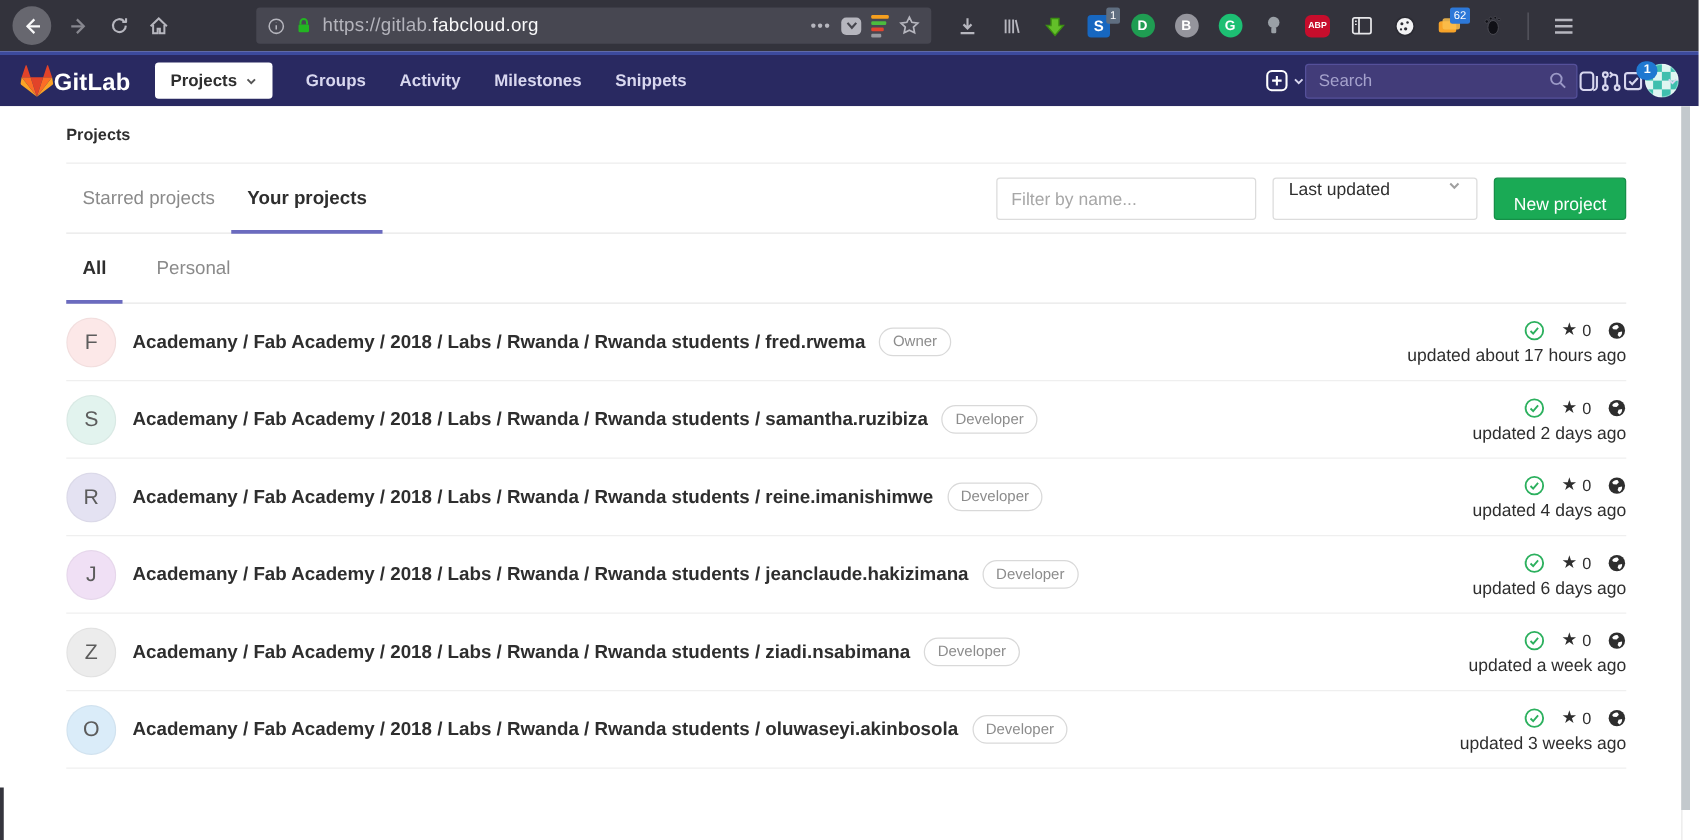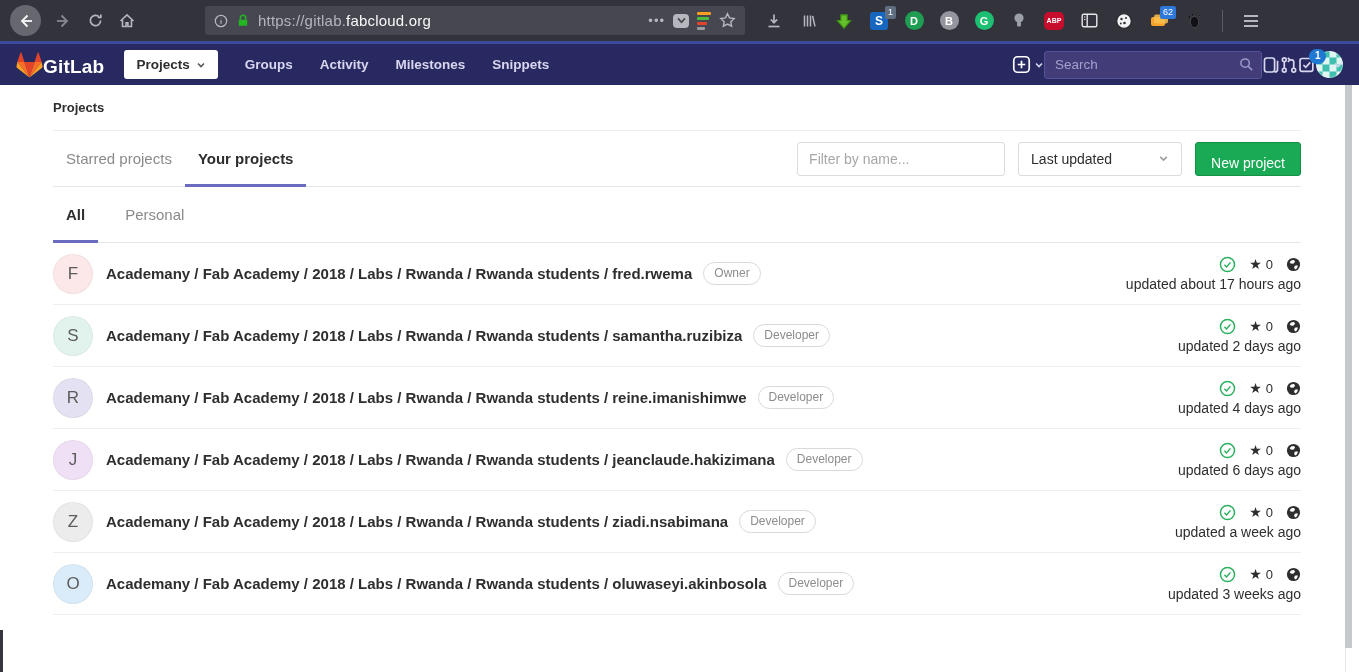--- a/index.html
+++ b/index.html
@@ -79,21 +79,21 @@
   .tab { position:relative; height:100%; display:flex; align-items:center; padding:0 13px;
     font-size:15px; color:#8a8a8a; cursor:pointer; }
   .tab.active { color:#2e2e2e; font-weight:bold; }
   .tab.active::after { content:""; position:absolute; left:0; right:0; bottom:-1px; height:3px;
     background:#6b6bbf; }
   .tab-controls { margin-left:auto; display:flex; align-items:center; gap:13px; }
   .filter-input { width:208px; height:34px; border:1px solid #dcdcdc; border-radius:3px;
     font-size:14px; color:#333; padding:0 11px; outline:none; font-family:inherit; background:#fff; }
   .filter-input::placeholder { color:#a7a7a7; }
   .sort-select { width:164px; height:34px; border:1px solid #dcdcdc; border-radius:3px;
-    display:flex; align-items:center; justify-content:space-between; padding:0 12px;
+    display:flex; justify-content:space-between; padding:0 12px;
     font-size:14px; color:#2e2e2e; cursor:pointer; background:#fff; }
   .sort-select .chev { color:#a0a0a0; }
   .new-project-btn { height:34px; padding:12px 15px; background:#1aaa55; border:1px solid #168f48;
     border-radius:3px; color:#fff; font-size:14px; font-family:inherit; cursor:pointer; }
 
   .subtabs-row { height:56px; display:flex; align-items:center; border-bottom:1px solid #e7e7e7; }
   .subtab { position:relative; height:100%; display:flex; align-items:center; padding:0 13px;
     font-size:15px; color:#8a8a8a; cursor:pointer; }
   .subtab + .subtab { margin-left:14px; }
   .subtab.active { color:#2e2e2e; font-weight:bold; }

